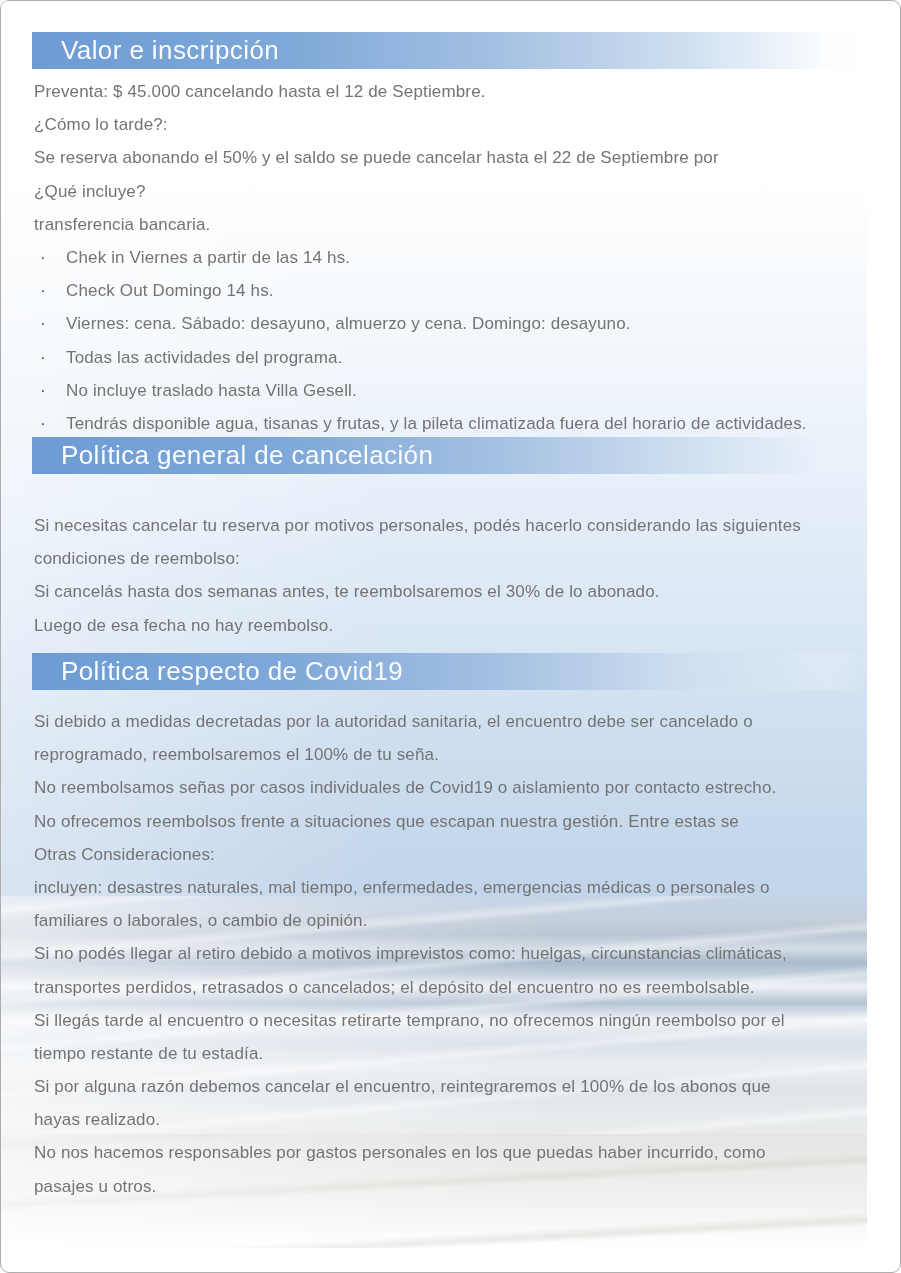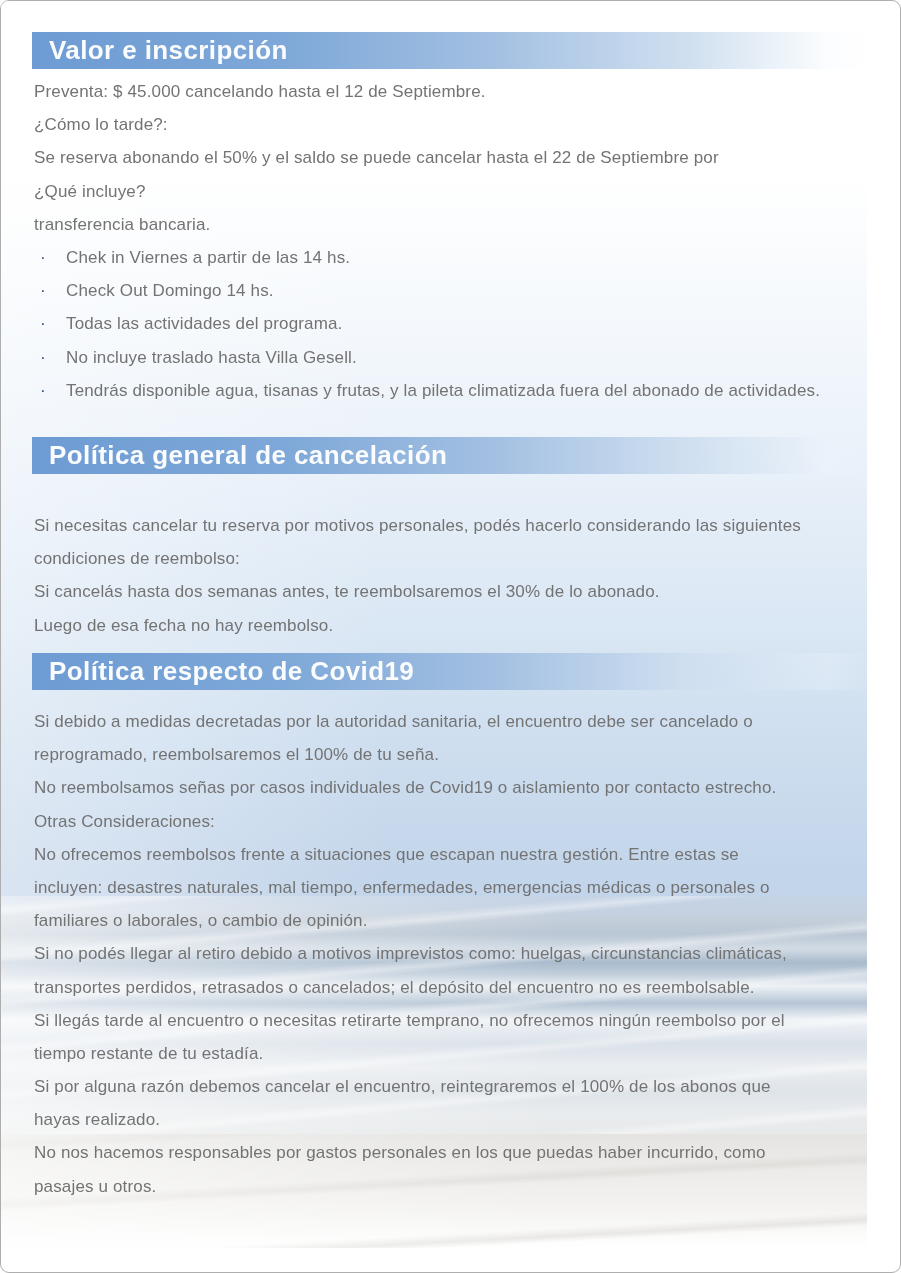--- a/index.html
+++ b/index.html
@@ -55,23 +55,23 @@
   
   .bar{
     position:absolute;left:31px;width:838px;height:37px;
     display:flex;align-items:center;
     background:linear-gradient(90deg,
       #6d9bd3 0%, #7ea8d8 30%, #a3c0e2 55%,
       #cfdff0 78%, rgba(240,246,252,.25) 95%, rgba(255,255,255,0) 100%);
   }
   .bar span{
     color:#fafcfe;
-    font-size:26px;font-weight:700;
+    font-size:26px;font-weight:400;
     letter-spacing:.4px;
-    padding-left:17px;
+    padding-left:29px;
     white-space:nowrap;
   }
   .bar1{top:31px;}
   .bar2{top:436px;}
   .bar3{top:652px;}
   
   .textblock{
     position:absolute;left:33px;width:850px;
     color:#737373;
     font-size:17px;font-weight:300;
@@ -113,23 +113,24 @@
       <div class="tline">Preventa: $ 45.000 cancelando hasta el 12 de Septiembre.</div>
       <div class="tline">¿Cómo lo tarde?:</div>
       <div class="tline">Se reserva abonando el 50% y el saldo se puede cancelar hasta el 22 de Septiembre por</div>
       <div class="tline">¿Qué incluye?</div>
       <div class="tline">transferencia bancaria.</div>
     </div>
 
   <div class="textblock bullets">
       <div class="tline">Chek in Viernes a partir de las 14 hs.</div>
       <div class="tline">Check Out Domingo 14 hs.</div>
+      <div class="tline">Viernes: cena. Sábado: desayuno, almuerzo y cena. Domingo: desayuno.</div>
       <div class="tline">Todas las actividades del programa.</div>
       <div class="tline">No incluye traslado hasta Villa Gesell.</div>
-      <div class="tline">Tendrás disponible agua, tisanas y frutas, y la pileta climatizada fuera del abonado de actividades.</div>
+      <div class="tline">Tendrás disponible agua, tisanas y frutas, y la pileta climatizada fuera del horario de actividades.</div>
     </div>
 
   <div class="bar bar2">
     <span>Política general de cancelación</span>
   </div>
 
   <div class="textblock sec2">
       <div class="tline">Si necesitas cancelar tu reserva por motivos personales, podés hacerlo considerando las siguientes</div>
       <div class="tline">condiciones de reembolso:</div>
       <div class="tline">Si cancelás hasta dos semanas antes, te reembolsaremos el 30% de lo abonado.</div>
@@ -137,22 +138,22 @@
     </div>
 
   <div class="bar bar3">
     <span>Política respecto de Covid19</span>
   </div>
 
   <div class="textblock sec3">
       <div class="tline">Si debido a medidas decretadas por la autoridad sanitaria, el encuentro debe ser cancelado o</div>
       <div class="tline">reprogramado, reembolsaremos el 100% de tu seña.</div>
       <div class="tline">No reembolsamos señas por casos individuales de Covid19 o aislamiento por contacto estrecho.</div>
+      <div class="tline">No ofrecemos  reembolsos frente a situaciones que escapan nuestra gestión. Entre estas se</div>
       <div class="tline">Otras Consideraciones:</div>
-      <div class="tline">No ofrecemos  reembolsos frente a situaciones que escapan nuestra gestión. Entre estas se</div>
       <div class="tline">incluyen: desastres naturales, mal tiempo, enfermedades, emergencias médicas o personales o</div>
       <div class="tline">familiares o laborales, o cambio de opinión.</div>
       <div class="tline">Si no podés llegar al retiro debido a motivos imprevistos como: huelgas, circunstancias climáticas,</div>
       <div class="tline">transportes perdidos, retrasados o cancelados; el depósito del encuentro no es reembolsable.</div>
       <div class="tline">Si llegás tarde al encuentro  o necesitas retirarte temprano, no ofrecemos ningún reembolso por el</div>
       <div class="tline">tiempo restante de tu estadía.</div>
       <div class="tline">Si por alguna razón debemos cancelar el encuentro, reintegraremos el 100% de los abonos que</div>
       <div class="tline">hayas realizado.</div>
       <div class="tline">No nos hacemos responsables por gastos personales en los que puedas haber incurrido, como</div>
       <div class="tline">pasajes u otros.</div>

